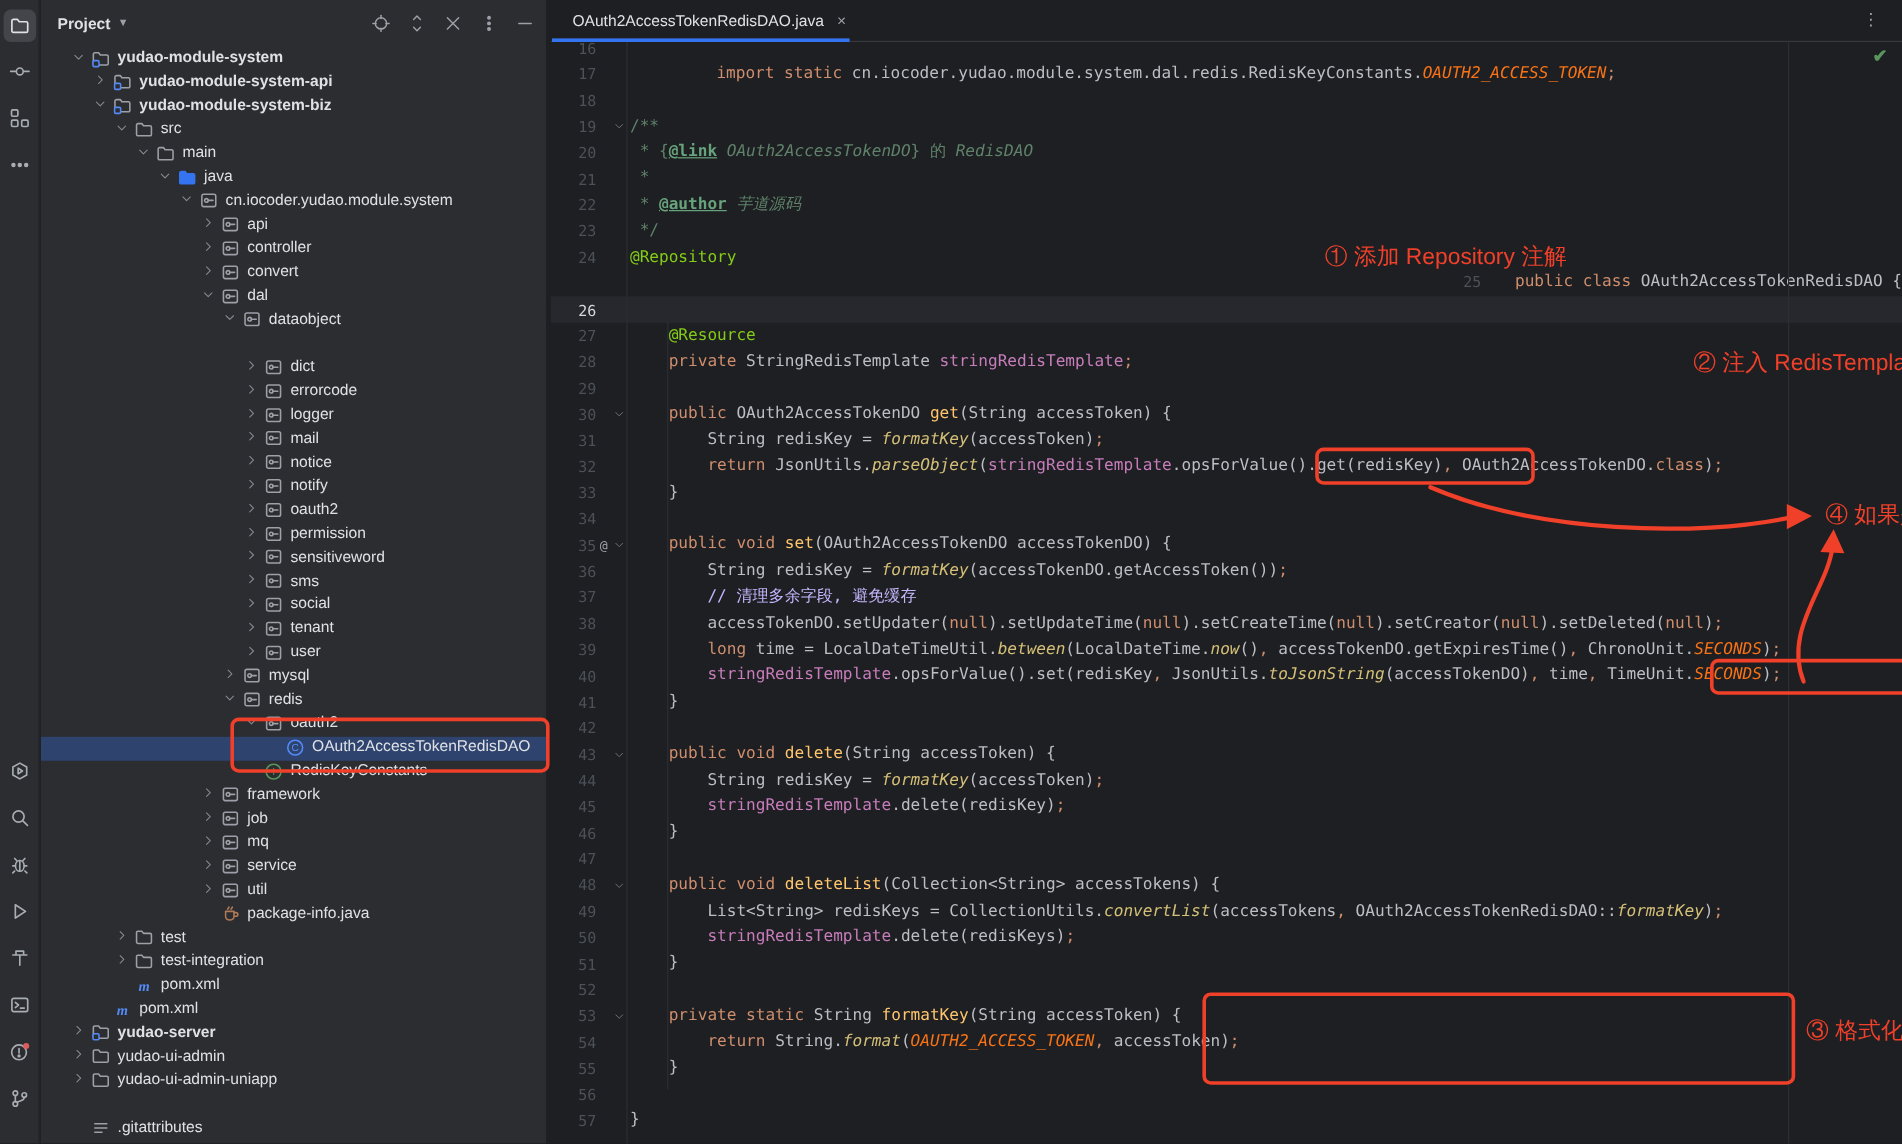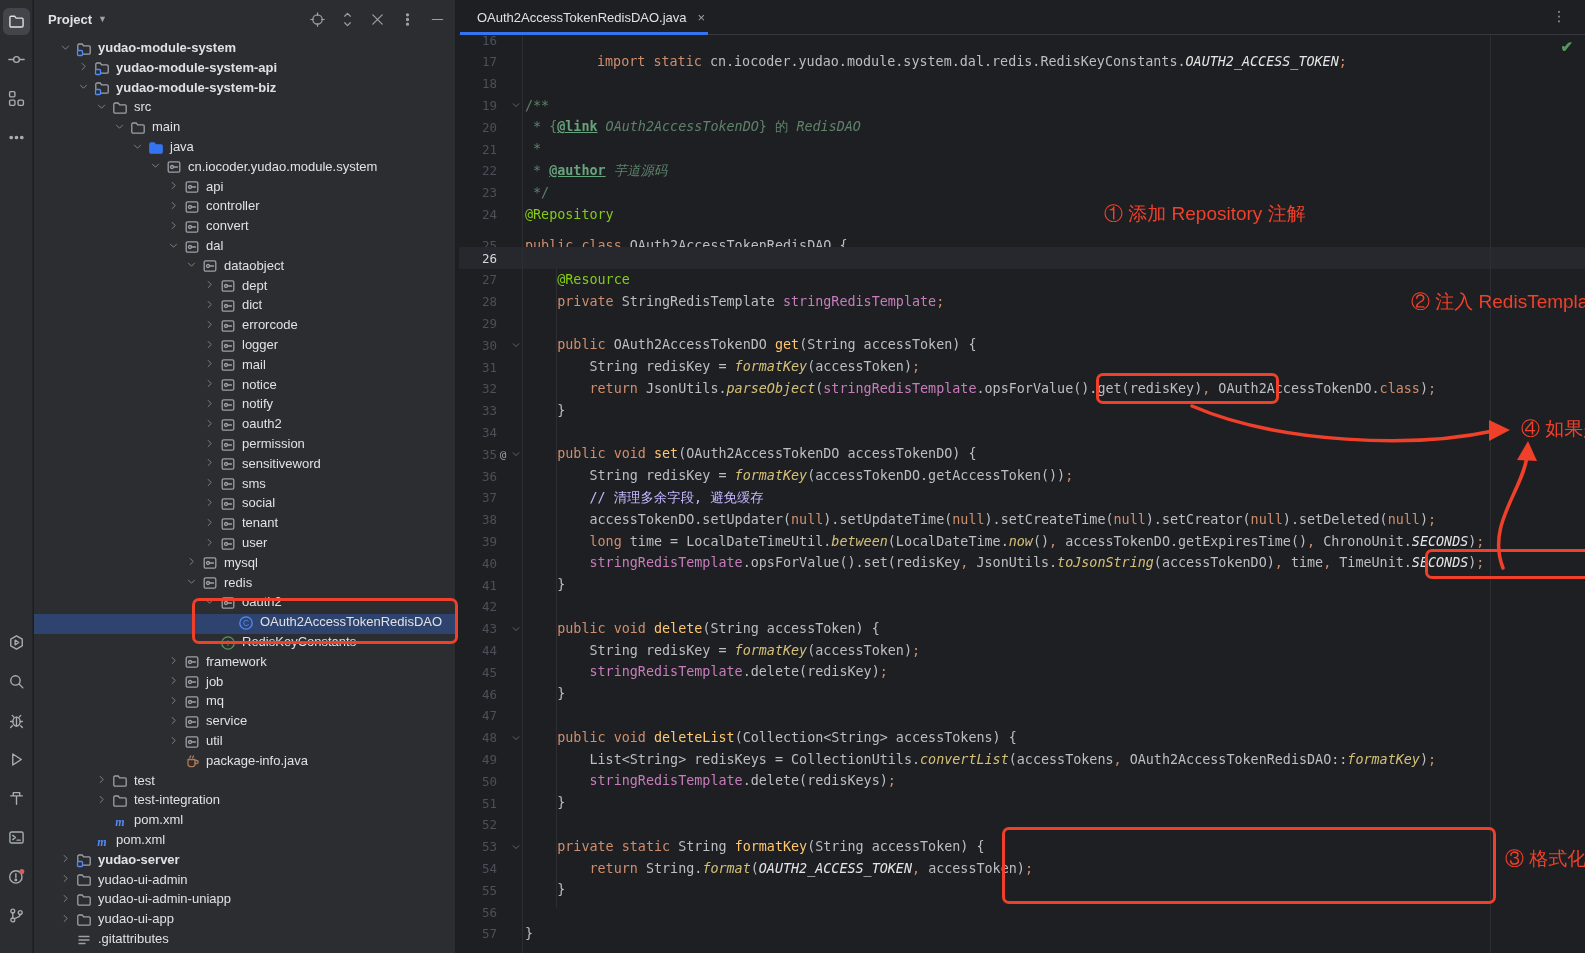--- a/index.html
+++ b/index.html
@@ -56,21 +56,21 @@
   .ln-fold { width:13px; display:flex; align-items:center; justify-content:center; flex:0 0 13px; color:#6f737a; }
   .ln-fold svg { width:10px; height:10px; }
   .ln-text { margin-left:3px; white-space:pre; font:13.4px/21.8px "DejaVu Sans Mono", monospace; color:#bcbec4; }
 
   .tk-k  { color:#cf8e6d; }
   .tk-d  { color:#bcbec4; }
   .tk-an { color:#84cc16; }
   .tk-m  { color:#ffc66d; }
   .tk-sm { color:#d5c078; font-style:italic; }
   .tk-f  { color:#c77dbb; }
-  .tk-c  { color:#e5e5e5; font-style:italic; }
+  .tk-c  { color:#f97316; font-style:italic; }
   .tk-cm { color:#c4b5fd; }
   .tk-dc { color:#5f826b; }
   .tk-dct{ color:#67a37c; font-weight:700; text-decoration:underline; }
   .tk-dci{ color:#5f826b; font-style:italic; }
 
   .guide-v { position:absolute; width:1px; background:#2c2e33; }
 
   
   .ov { position:absolute; z-index:20; pointer-events:none; }
   .red-box { border:3px solid #f0402a; border-radius:7px; }
@@ -368,35 +368,20 @@
           </span>
           <span class="ticon">
             <svg viewBox="0 0 16 16" fill="none" stroke="currentColor" stroke-width="1.3" stroke-linecap="round" stroke-linejoin="round">
               <rect x="2.2" y="2.8" width="11.6" height="10.4" rx="1.5" stroke="#9da0a8"></rect>
               <circle cx="6" cy="8" r="1.5" stroke="#9da0a8"></circle>
               <path d="M7.5 8h4" stroke="#9da0a8"></path>
             </svg>
           </span>
           <span class="tlabel">dataobject</span>
         </div>
-        <div class="tree-row" style="top: 239.6px; padding-left: 168px;">
-          <span class="twisty">
-            <svg viewBox="0 0 16 16" fill="none" stroke="currentColor" stroke-width="1.3" stroke-linecap="round" stroke-linejoin="round">
-              <path d="M6 3.5l4.5 4.5L6 12.5" stroke="#868a91"></path>
-            </svg>
-          </span>
-          <span class="ticon">
-            <svg viewBox="0 0 16 16" fill="none" stroke="currentColor" stroke-width="1.3" stroke-linecap="round" stroke-linejoin="round">
-              <rect x="2.2" y="2.8" width="11.6" height="10.4" rx="1.5" stroke="#9da0a8"></rect>
-              <circle cx="6" cy="8" r="1.5" stroke="#9da0a8"></circle>
-              <path d="M7.5 8h4" stroke="#9da0a8"></path>
-            </svg>
-          </span>
-          <span class="tlabel">dept</span>
-        </div>
         <div class="tree-row" style="top: 259.4px; padding-left: 168px;">
           <span class="twisty">
             <svg viewBox="0 0 16 16" fill="none" stroke="currentColor" stroke-width="1.3" stroke-linecap="round" stroke-linejoin="round">
               <path d="M6 3.5l4.5 4.5L6 12.5" stroke="#868a91"></path>
             </svg>
           </span>
           <span class="ticon">
             <svg viewBox="0 0 16 16" fill="none" stroke="currentColor" stroke-width="1.3" stroke-linecap="round" stroke-linejoin="round">
               <rect x="2.2" y="2.8" width="11.6" height="10.4" rx="1.5" stroke="#9da0a8"></rect>
               <circle cx="6" cy="8" r="1.5" stroke="#9da0a8"></circle>
@@ -811,33 +796,20 @@
             <svg viewBox="0 0 16 16" fill="none" stroke="currentColor" stroke-width="1.3" stroke-linecap="round" stroke-linejoin="round">
               <path d="M6 3.5l4.5 4.5L6 12.5" stroke="#868a91"></path>
             </svg>
           </span>
           <span class="ticon">
             <svg viewBox="0 0 16 16" fill="none" stroke="currentColor" stroke-width="1.3" stroke-linecap="round" stroke-linejoin="round">
               <path d="M1.8 4.2c0-.7.5-1.2 1.2-1.2h3.2l1.4 1.8h5.4c.7 0 1.2.5 1.2 1.2v6c0 .7-.5 1.2-1.2 1.2H3c-.7 0-1.2-.5-1.2-1.2z" stroke="#9da0a8"></path>
             </svg>
           </span>
           <span class="tlabel">yudao-ui-admin-uniapp</span>
-        </div>
-        <div class="tree-row" style="top: 873.2px; padding-left: 24px;">
-          <span class="twisty">
-            <svg viewBox="0 0 16 16" fill="none" stroke="currentColor" stroke-width="1.3" stroke-linecap="round" stroke-linejoin="round">
-              <path d="M6 3.5l4.5 4.5L6 12.5" stroke="#868a91"></path>
-            </svg>
-          </span>
-          <span class="ticon">
-            <svg viewBox="0 0 16 16" fill="none" stroke="currentColor" stroke-width="1.3" stroke-linecap="round" stroke-linejoin="round">
-              <path d="M1.8 4.2c0-.7.5-1.2 1.2-1.2h3.2l1.4 1.8h5.4c.7 0 1.2.5 1.2 1.2v6c0 .7-.5 1.2-1.2 1.2H3c-.7 0-1.2-.5-1.2-1.2z" stroke="#9da0a8"></path>
-            </svg>
-          </span>
-          <span class="tlabel">yudao-ui-app</span>
         </div>
         <div class="tree-row" style="top: 893px; padding-left: 24px;">
           <span class="twisty"></span>
           <span class="ticon">
             <svg viewBox="0 0 16 16" fill="none" stroke="currentColor" stroke-width="1.3" stroke-linecap="round" stroke-linejoin="round">
               <path d="M3 4.5h10M3 8h10M3 11.5h6" stroke="#9da0a8"></path>
             </svg>
           </span>
           <span class="tlabel">.gitattributes</span>
         </div>
@@ -897,21 +869,21 @@
           <span class="ln-mark"></span>
           <span class="ln-fold"></span>
           <span class="ln-text"><span class="tk-dc"> */</span></span>
         </div>
         <div class="code-row" style="top: 203.6px;">
           <span class="ln-num">24</span>
           <span class="ln-mark"></span>
           <span class="ln-fold"></span>
           <span class="ln-text"><span class="tk-an">@Repository</span></span>
         </div>
-        <div class="code-row" style="top: 235px;">
+        <div class="code-row" style="top: 224px; justify-content: flex-end;">
           <span class="ln-num">25</span>
           <span class="ln-mark"></span>
           <span class="ln-fold"></span>
           <span class="ln-text"><span class="tk-k">public class </span><span class="tk-d">OAuth2AccessTokenRedisDAO {</span></span>
         </div>
         <div class="cur-line" style="top: 247.2px;"></div>
         <div class="code-row" style="top: 247.2px;">
           <span class="ln-num cur">26</span>
           <span class="ln-mark"></span>
           <span class="ln-fold"></span>

